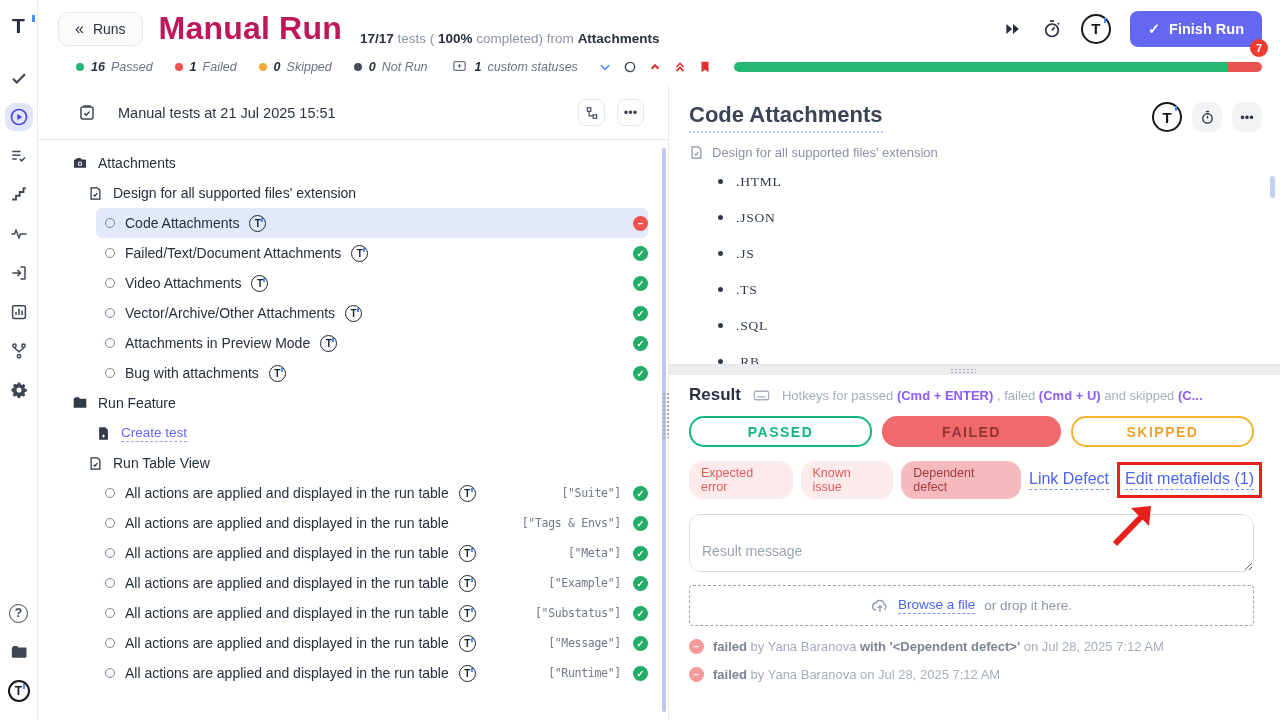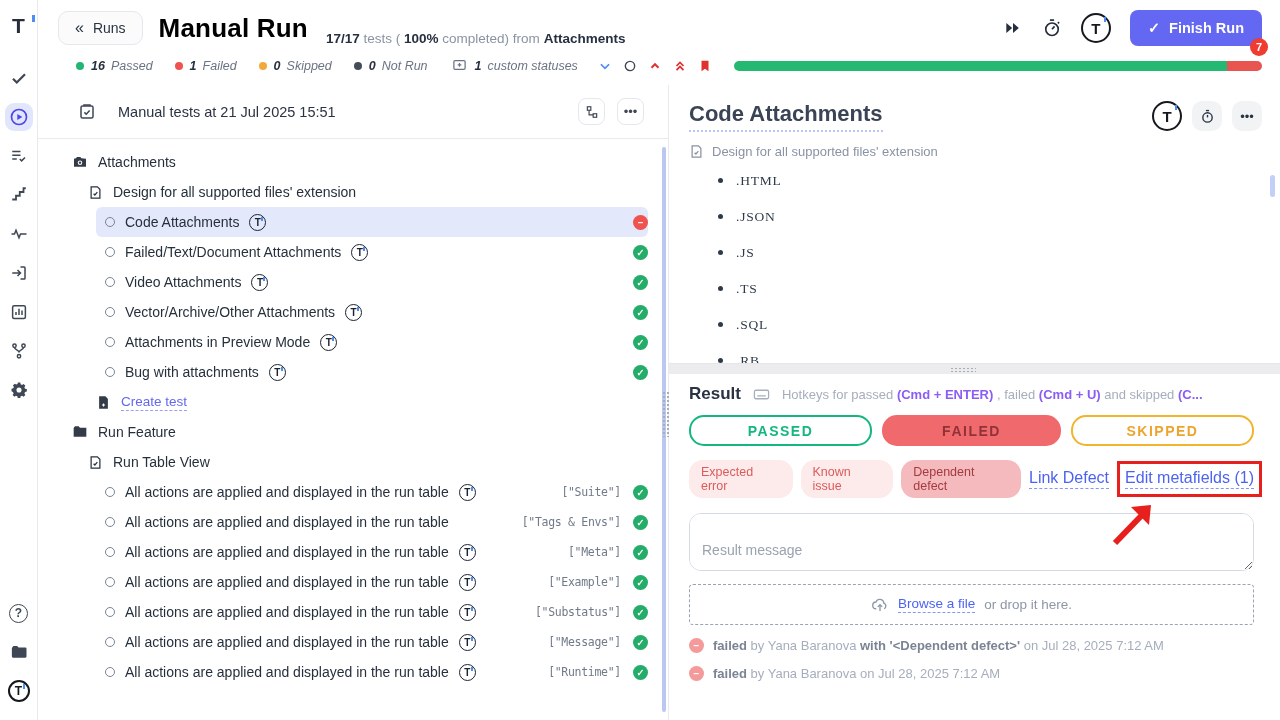--- a/index.html
+++ b/index.html
@@ -27,21 +27,21 @@
               position:relative; color:#15181d; }
   .t-circle i { position:absolute; top:2px; right:3px; width:2px; height:5px; background:#4d8df6; }
 
   
   .main { flex:1; display:flex; flex-direction:column; min-width:0; }
 
   .topbar { display:flex; align-items:center; gap:16px; padding:10px 18px 2px 20px; }
   .btn-runs { display:flex; align-items:center; gap:9px; background:#fbfbfc; border:1px solid #e4e7ec;
               border-radius:10px; padding:8px 16px; font-size:14px; color:#2a3342; cursor:pointer; }
   .btn-runs .chev { font-size:16px; line-height:1; }
-  .run-title { font-size:26px; font-weight:800; color:#000000; letter-spacing:.2px; }
+  .run-title { font-size:32px; font-weight:800; color:#be185d; letter-spacing:.2px; }
   .run-sub { font-size:13.5px; color:#8a93a3; margin-left:2px; margin-top:20px; }
   .run-sub b { color:#273040; }
   .topbar-right { margin-left:auto; display:flex; align-items:center; gap:19px; }
   .icon-btn { color:#262e3b; cursor:pointer; }
   .icon-btn svg { width:20px; height:20px; }
   .tb-logo { width:30px; height:30px; border:2.5px solid #15181d; font-size:15px; }
   .btn-finish { position:relative; display:flex; align-items:center; gap:9px; background:#6467f2; color:#fff;
                 border:none; border-radius:8px; padding:10px 18px; font-size:14.5px; font-weight:600; cursor:pointer; }
   .badge { position:absolute; right:-6px; bottom:-10px; width:18px; height:18px; border-radius:50%;
            background:#ef3b30; color:#fff; font-size:11px; font-weight:700;
@@ -413,33 +413,33 @@
 
           <div class="t-row t-test">
             <span class="t-circ"></span>
             <span>Bug with attachments</span>
             <span class="t-badge">T<i></i></span>
             <span class="t-right">
                 <span class="st st-pass">✓</span>
               </span>
           </div>
 
+          <div class="t-row lvl0">
+            <svg width="16" height="16" viewBox="0 0 24 24" fill="#333b47">
+                <path d="M2.5 6l2-2.5h5.5l2 2h9.5V19h-19z"></path>
+              </svg>
+            <span>Run Feature</span>
+          </div>
+
           <div class="t-row create-row">
             <svg width="15" height="15" viewBox="0 0 24 24" fill="#333b47">
                 <path d="M5 2h10l4 4v16H5z"></path>
                 <path d="M9.5 16h5M12 13.5v5" stroke="#fff" stroke-width="1.8"></path>
               </svg>
             <span class="link-dashed">Create test</span>
-          </div>
-
-          <div class="t-row lvl0">
-            <svg width="16" height="16" viewBox="0 0 24 24" fill="#333b47">
-                <path d="M2.5 6l2-2.5h5.5l2 2h9.5V19h-19z"></path>
-              </svg>
-            <span>Run Feature</span>
           </div>
 
           <div class="t-row lvl1">
             <svg width="15" height="15" viewBox="0 0 24 24" fill="none" stroke="#2a3342" stroke-width="2">
                 <path d="M5 3h10l4 4v14H5z"></path>
                 <path d="M9 14l2 2 4-4.5"></path>
               </svg>
             <span>Run Table View</span>
           </div>
 

